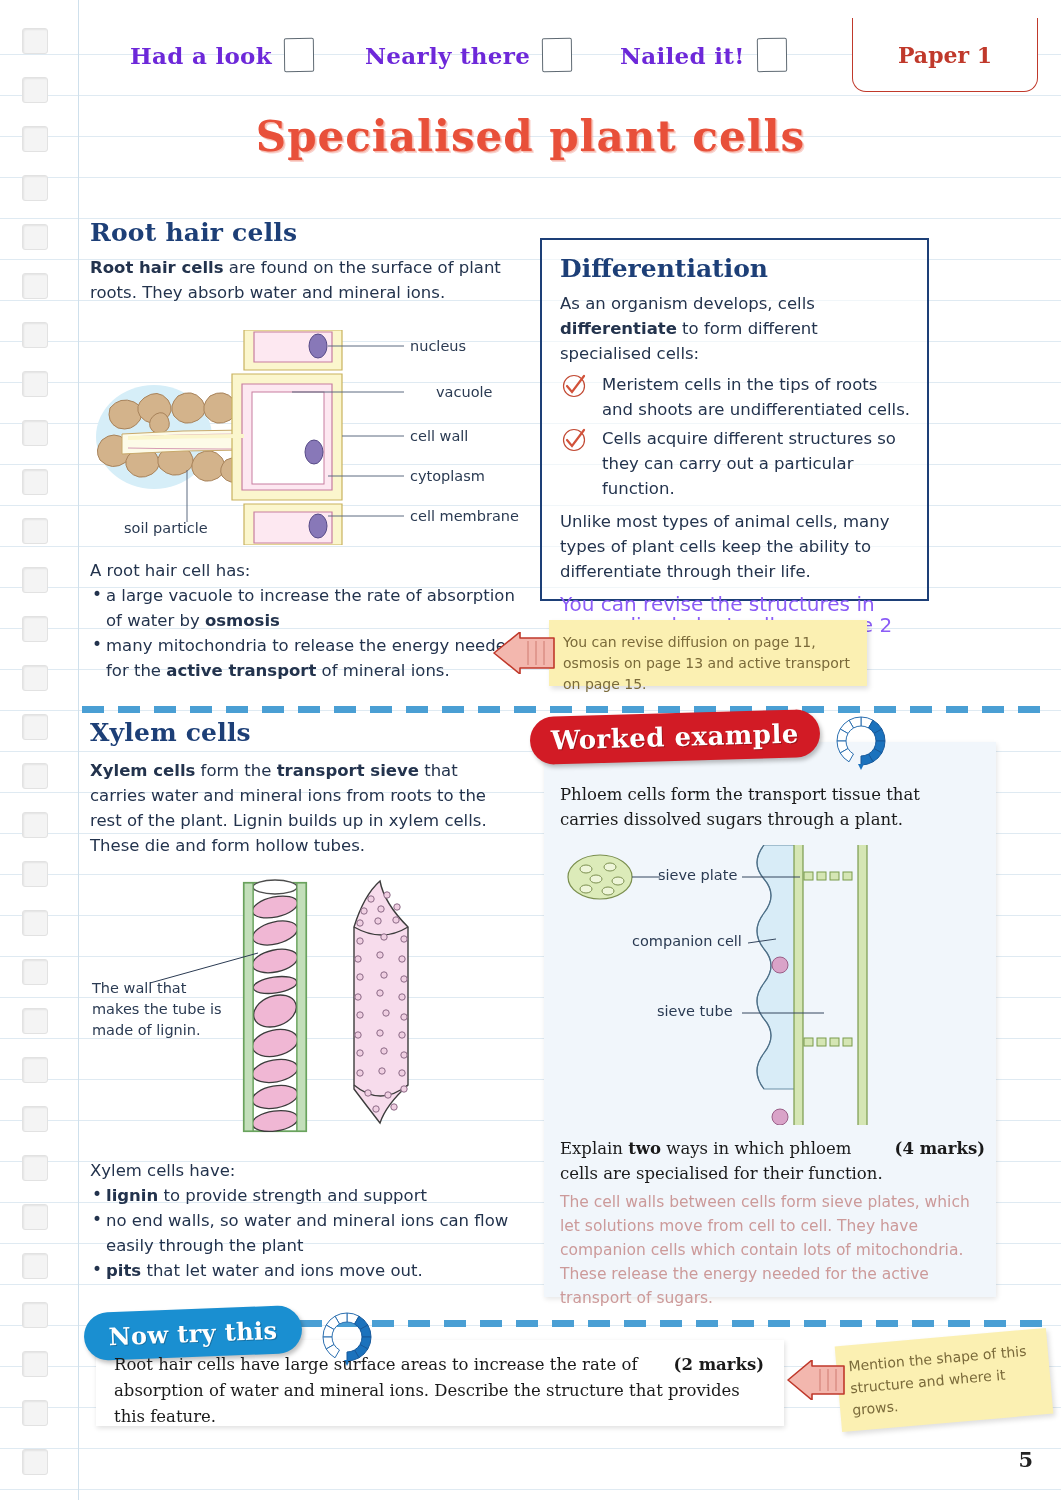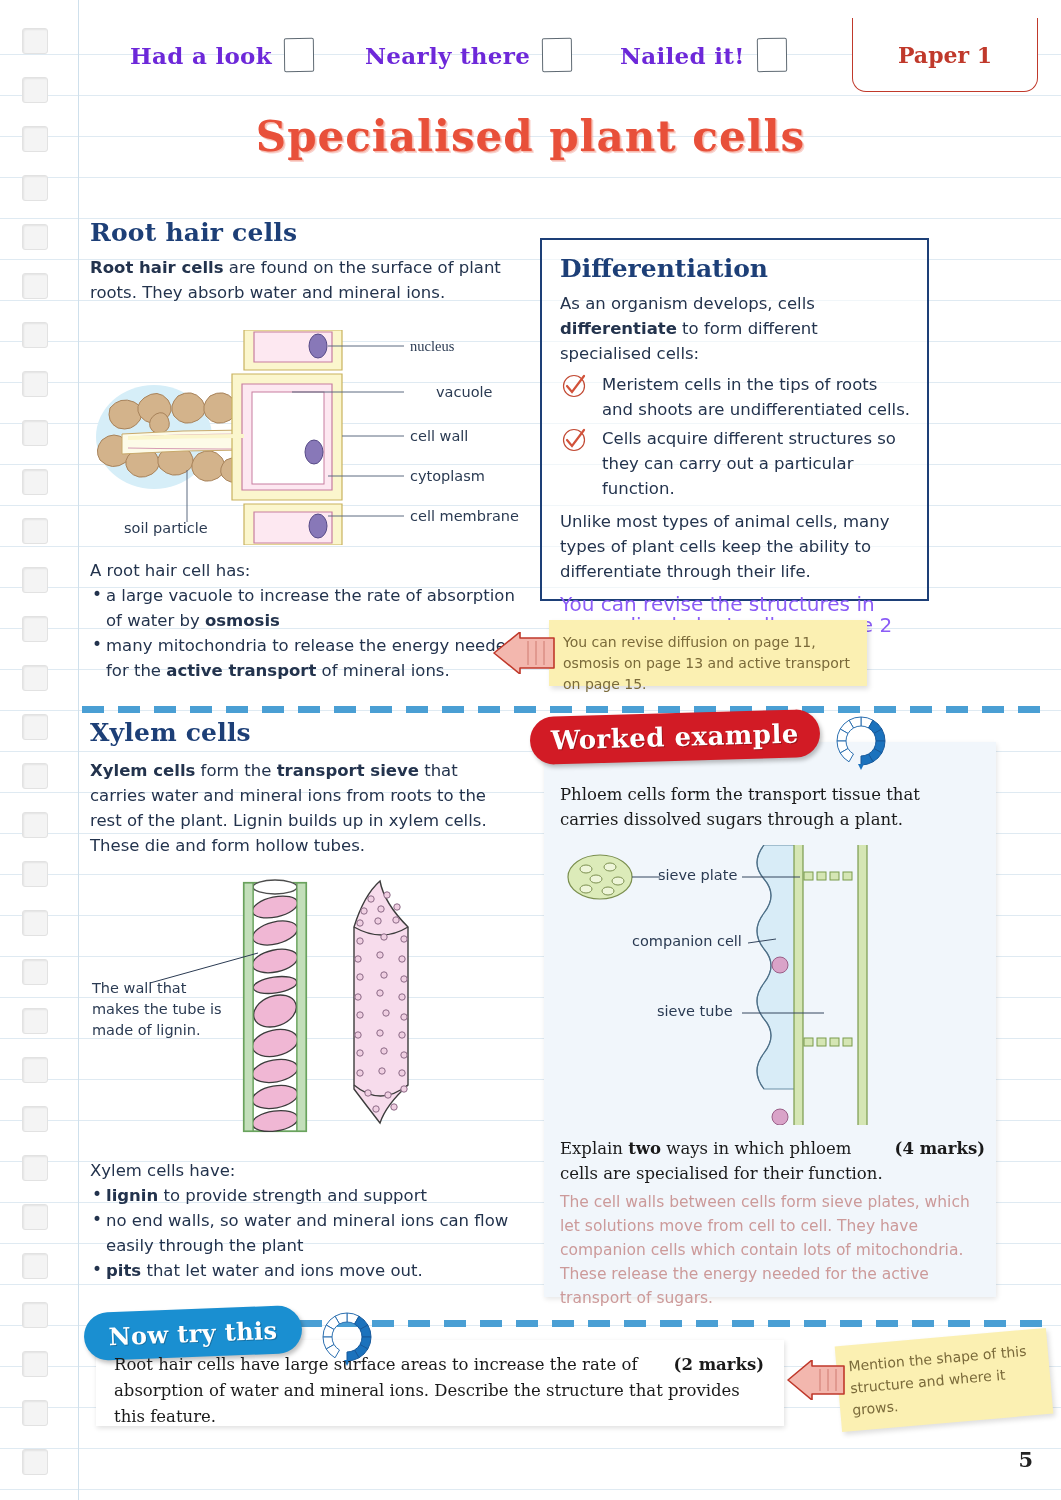--- a/index.html
+++ b/index.html
@@ -321,21 +321,21 @@
 
       <g stroke="#5c6a80" stroke-width="1" fill="none">
         <line x1="236" y1="16" x2="312" y2="16"></line>
         <line x1="200" y1="62" x2="312" y2="62"></line>
         <line x1="250" y1="106" x2="312" y2="106"></line>
         <line x1="236" y1="146" x2="312" y2="146"></line>
         <line x1="236" y1="186" x2="312" y2="186"></line>
         <line x1="95" y1="140" x2="95" y2="192"></line>
       </g>
     </svg>
-    <span class="diaglabel" style="left:318px; top:8px;font-family:Liberation Serif, serif;">nucleus</span>
+    <span class="diaglabel" style="left:318px; top:8px;">nucleus</span>
     <span class="diaglabel" style="left:318px; top:54px;margin-left:26px;">vacuole</span>
     <span class="diaglabel" style="left:318px; top:98px;">cell wall</span>
     <span class="diaglabel" style="left:318px; top:138px;">cytoplasm</span>
     <span class="diaglabel" style="left:318px; top:178px;">cell membrane</span>
     <span class="diaglabel" style="left:32px; top:190px;">soil particle</span>
   </div>
 
   <div class="body-text" id="root-has">
     <div>A root hair cell has:</div>
     <ul class="bul">

